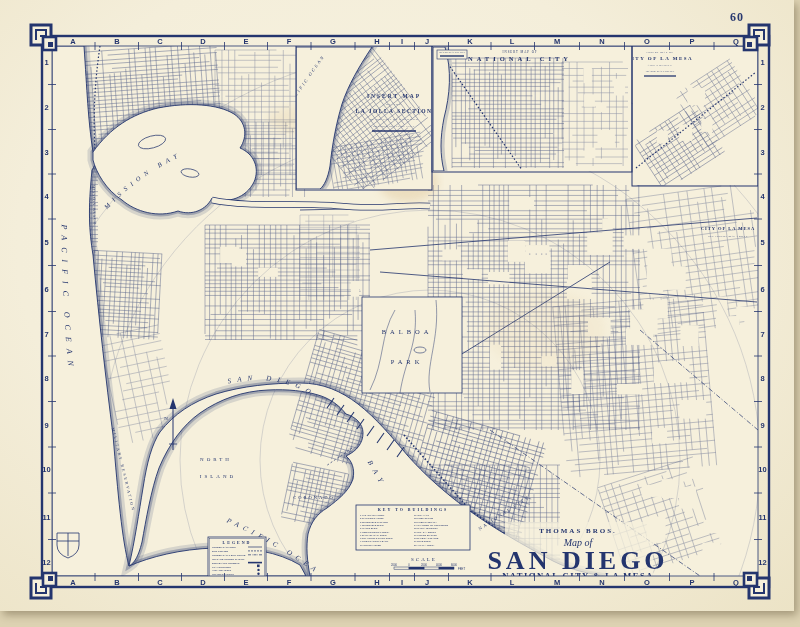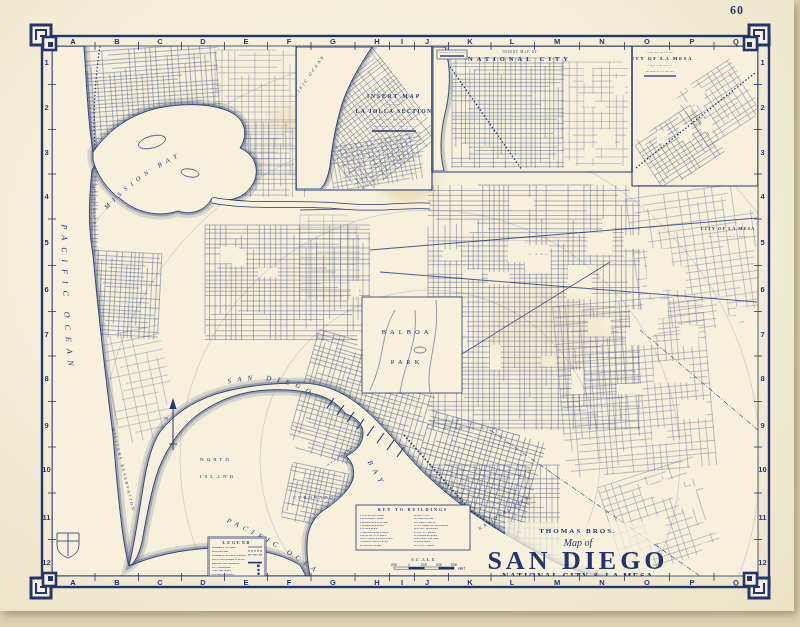--- a/index.html
+++ b/index.html
@@ -1,20 +1,20 @@
 <!DOCTYPE html>
 <html><head>
 <meta charset="utf-8">
 <style>
   html,body{margin:0;padding:0;width:800px;height:627px;overflow:hidden;background:#ddd2b2;}
   #page{position:relative;width:800px;height:627px;font-family:"Liberation Serif",serif;}
   #sheet{position:absolute;left:0;top:0;width:794px;height:611px;
     background:radial-gradient(ellipse at 45% 40%, #f8f3e1 0%, #f4eeda 55%, #ece3c6 100%);
     box-shadow:3px 4px 8px rgba(60,45,20,.35);}
-  #pageno{position:absolute;top:3px;left:730px;color:#2a3a70;font-size:12px;font-weight:bold;
+  #pageno{position:absolute;top:10px;left:730px;color:#2a3a70;font-size:12px;font-weight:bold;
     font-family:"Liberation Serif",serif;letter-spacing:1px;}
   svg{position:absolute;left:0;top:0;}
   text{fill:#24356e;}
   .ser{font-family:"Liberation Serif",serif;}
   .san{font-family:"Liberation Sans",sans-serif;}
 </style>
 </head>
 <body>
 
 <div id="page">

